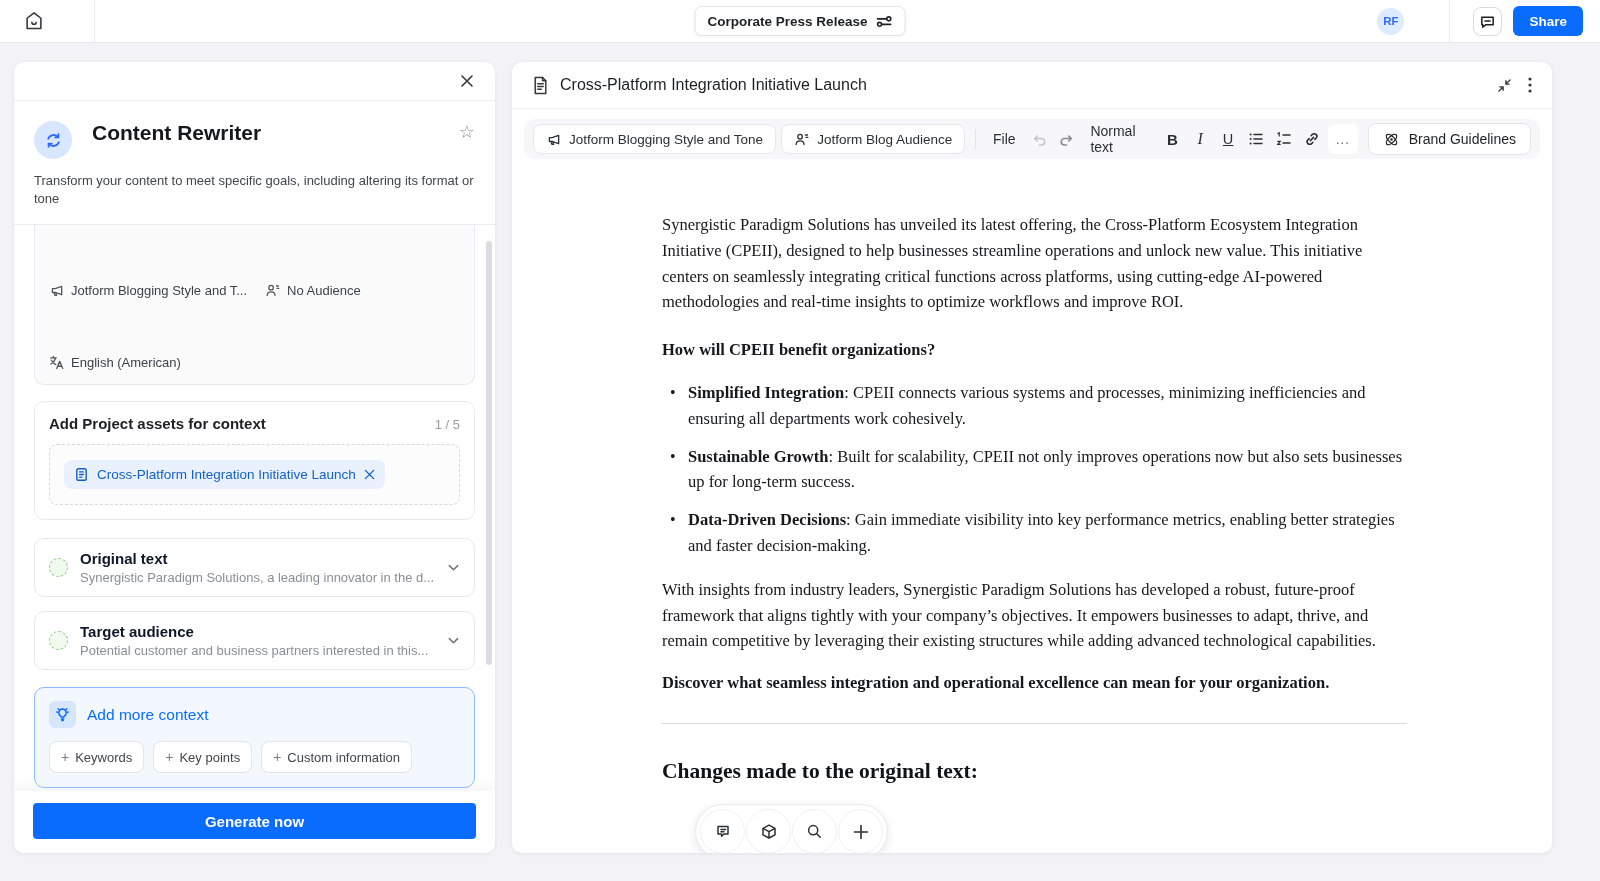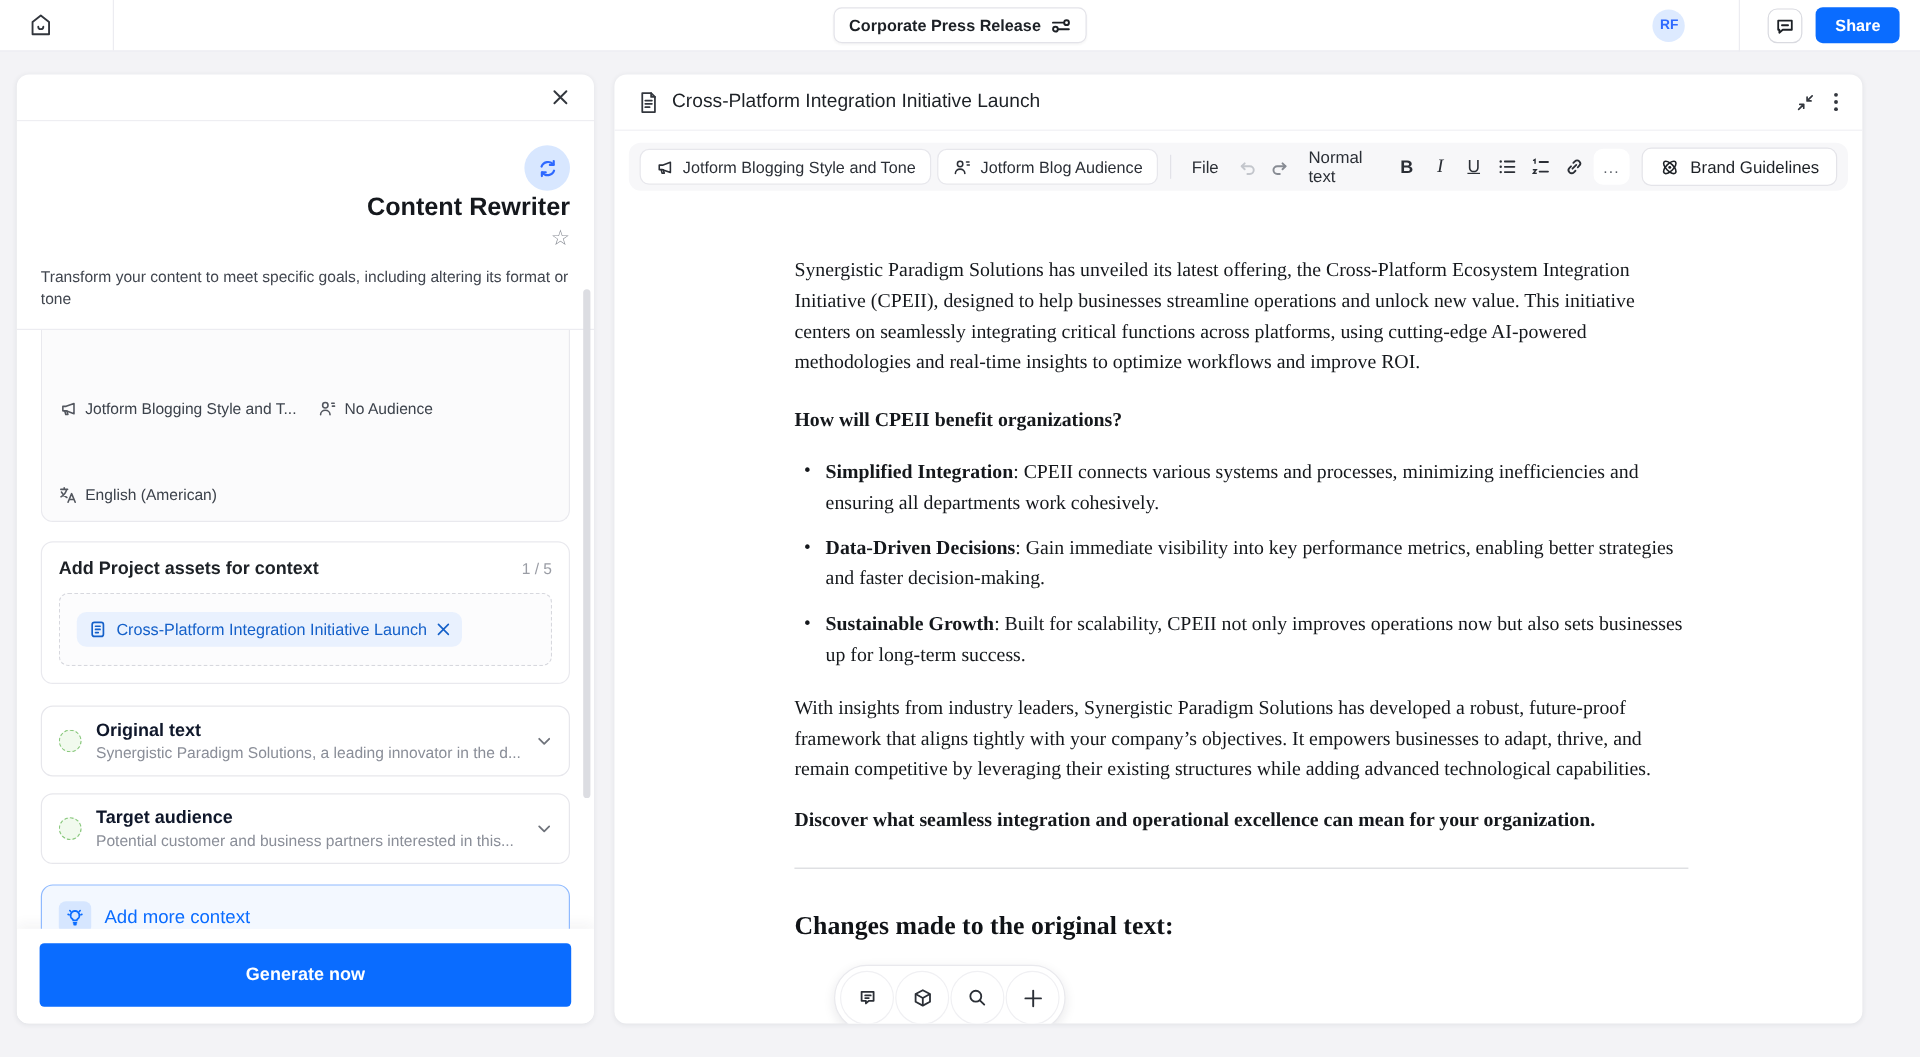--- a/index.html
+++ b/index.html
@@ -27,21 +27,21 @@
 
   
   .left-panel { position:absolute; left:14px; top:62px; width:481px; height:791px; background:#fff;
                 border-radius:10px; box-shadow:0 1px 4px rgba(40,45,60,.08); display:flex;
                 flex-direction:column; overflow:hidden; }
   .panel-topbar { height:39px; border-bottom:1px solid #eeeef2; display:flex; align-items:center;
                   justify-content:flex-end; padding-right:16px; flex:0 0 auto; }
   .panel-close { width:24px; height:24px; display:flex; align-items:center; justify-content:center; cursor:pointer; }
   .panel-body { flex:1 1 auto; overflow:hidden; position:relative; }
   .panel-head { padding:20px 20px 0 20px; }
-  .title-row { display:flex; align-items:flex-end; gap:2px;flex-direction:column; }
+  .title-row { display:flex; align-items:flex-start; gap:20px; }
   .tool-bubble { width:38px; height:38px; border-radius:50%; background:#d8e7ff; display:flex;
                  align-items:center; justify-content:center; flex:0 0 auto; }
   .panel-title { font-size:21px; font-weight:700; color:#15181d; flex:1; }
   .fav-star { font-size:18px; color:#8a8e96; cursor:pointer; }
   .panel-desc { font-size:13px; line-height:18px; color:#41464f; margin:13px 0 16px 0; }
   .panel-divider { border-top:1px solid #ececf1; }
   .settings-card { margin:0 20px; border:1px solid #e9e9ee; border-top:none; border-radius:0 0 10px 10px;
                    background:#fbfbfc; padding:13px 14px 14px; font-size:13px; color:#3c424b; }
   .chip-row { display:flex; align-items:center; gap:18px; }
   .chip-item { display:flex; align-items:center; gap:7px; cursor:pointer; white-space:nowrap;margin-top:45px; }
@@ -67,21 +67,21 @@
   .bulb-box { width:27px; height:27px; border-radius:6px; background:#d6e6ff; display:flex; align-items:center; justify-content:center; }
   .context-title { font-size:15.5px; font-weight:500; color:#0a6cff; }
   .context-btns { display:flex; gap:9px; margin-top:13px; }
   .ctx-btn { background:#fff; border:1px solid #e4e4e9; border-radius:8px; padding:7px 11px; font-size:13px;
              color:#41464f; font-family:inherit; display:flex; align-items:center; gap:6px; cursor:pointer; }
   .ctx-plus { color:#7a7e86; font-size:14px; }
   .partial-card { margin:12px 20px 0; height:9px; border:1px solid #8fbaff; border-bottom:none;
                   border-radius:10px 10px 0 0; background:#f3f8ff; }
   .panel-scrollthumb { position:absolute; right:3px; top:140px; width:6px; height:424px; border-radius:3px; background:#dcdde2; }
   .panel-footer { flex:0 0 auto; padding:12px 19px 14px; background:#fff; box-shadow:0 -4px 10px rgba(30,35,50,.05); }
-  .generate-btn { width:100%; height:53px; background:#0a6cff; border:none; border-radius:4px; color:#fff;
+  .generate-btn { width:100%; height:36px; background:#0a6cff; border:none; border-radius:4px; color:#fff;
                   font-size:15px; font-weight:700; font-family:inherit; cursor:pointer; }
 
   
   .editor-card { position:absolute; left:512px; top:62px; width:1040px; height:791px; background:#fff;
                  border-radius:10px; box-shadow:0 1px 4px rgba(40,45,60,.08); overflow:hidden; }
   .doc-header { height:47px; display:flex; align-items:center; gap:11px; padding:0 20px; border-bottom:1px solid #f0f0f4; }
   .doc-title { font-size:16px; font-weight:500; color:#1d2126; flex:1; }
   .doc-header-icons { display:flex; align-items:center; gap:16px; }
   .icon-btn { cursor:pointer; display:flex; align-items:center; justify-content:center; }
   .toolbar { margin:10px 12px 0; background:#f7f7f9; border-radius:10px; height:40px; display:flex;
@@ -380,22 +380,22 @@
       </svg>
       <span>Brand Guidelines</span>
     </div>
   </div>
 
   <div class="doc-content">
     <p>Synergistic Paradigm Solutions has unveiled its latest offering, the Cross-Platform Ecosystem Integration Initiative (CPEII), designed to help businesses streamline operations and unlock new value. This initiative centers on seamlessly integrating critical functions across platforms, using cutting-edge AI-powered methodologies and real-time insights to optimize workflows and improve ROI.</p>
     <div class="h-small">How will CPEII benefit organizations?</div>
     <ul class="doc-ul">
       <li><span class="bold">Simplified Integration</span><span>: CPEII connects various systems and processes, minimizing inefficiencies and ensuring all departments work cohesively.</span></li>
+      <li><span class="bold">Sustainable Growth</span><span>: Built for scalability, CPEII not only improves operations now but also sets businesses up for long-term success.</span></li>
       <li><span class="bold">Data-Driven Decisions</span><span>: Gain immediate visibility into key performance metrics, enabling better strategies and faster decision-making.</span></li>
-      <li><span class="bold">Sustainable Growth</span><span>: Built for scalability, CPEII not only improves operations now but also sets businesses up for long-term success.</span></li>
     </ul>
     <p>With insights from industry leaders, Synergistic Paradigm Solutions has developed a robust, future-proof framework that aligns tightly with your company’s objectives. It empowers businesses to adapt, thrive, and remain competitive by leveraging their existing structures while adding advanced technological capabilities.</p>
     <p class="bold">Discover what seamless integration and operational excellence can mean for your organization.</p>
     <hr class="doc-hr">
     <div class="h-big">Changes made to the original text:</div>
 
   </div>
 
   <div class="float-bar">
     <div class="float-btn">

